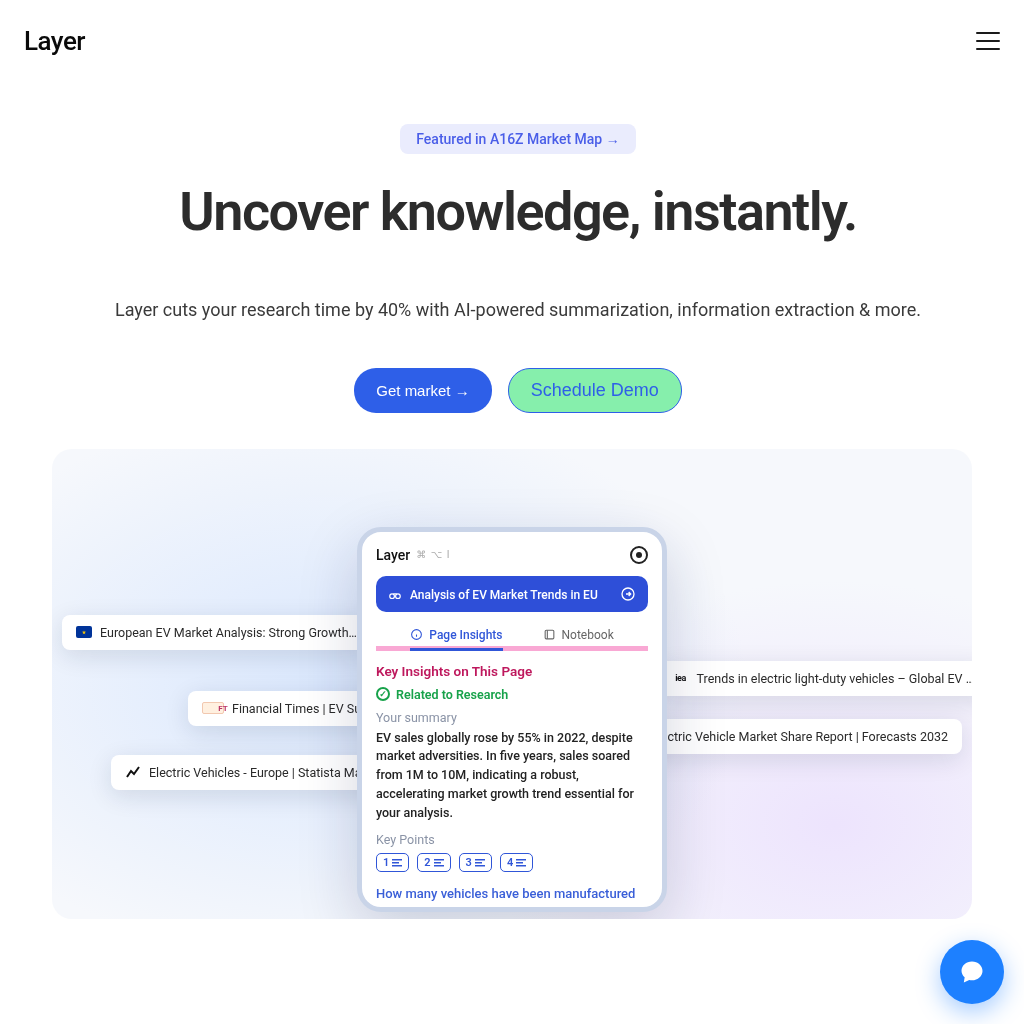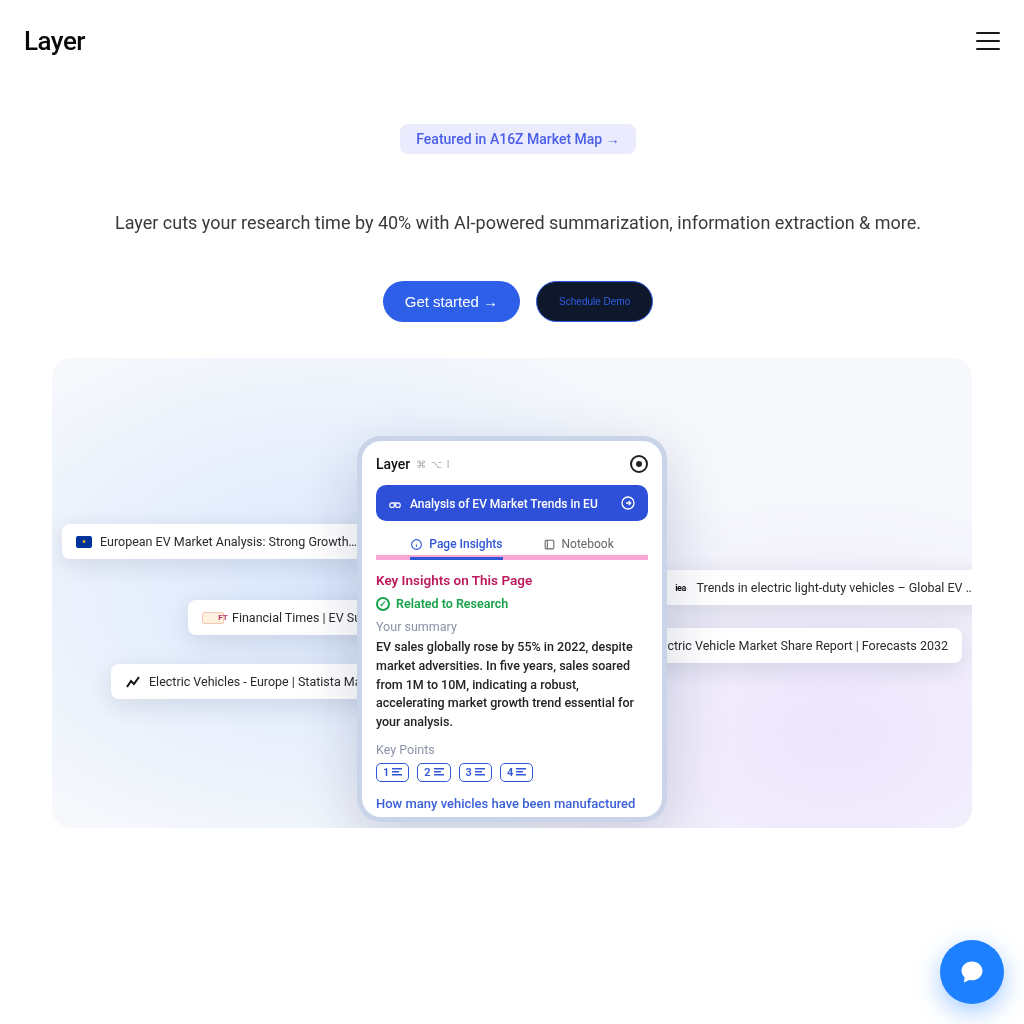--- a/index.html
+++ b/index.html
@@ -74,26 +74,26 @@
   background: #2e5fe8;
   color: #fff;
   border: none;
   padding: 12px 22px;
   border-radius: 22px;
   font-size: 15px;
   font-weight: 500;
   cursor: pointer;
 }
 .btn-secondary {
-  background: #0f172a;
+  background: #86efac;
   color: #2e5fe8;
   border: 1px solid #2e5fe8;
   padding: 11px 22px;
   border-radius: 22px;
-  font-size: 10px;
+  font-size: 18px;
   font-weight: 500;
   cursor: pointer;
 }
 .showcase {
   position: relative;
   margin: 36px 52px 0;
   height: 470px;
   border-radius: 20px;
   background: radial-gradient(ellipse 600px 400px at 30% 50%, rgba(190,215,255,0.5), transparent 70%),
               radial-gradient(ellipse 500px 350px at 85% 80%, rgba(220,190,255,0.35), transparent 70%),
@@ -208,23 +208,24 @@
   <div class="logo">Layer</div>
   <div class="menu-btn">
     <span></span>
       <span></span>
       <span></span>
   </div>
 </header>
 
 <section class="hero">
   <a class="pill">Featured in A16Z Market Map →</a>
+  <h1 class="headline">Uncover knowledge, instantly.</h1>
   <p class="subhead">Layer cuts your research time by 40% with AI-powered summarization, information extraction &amp; more.</p>
   <div class="cta-row">
-    <button class="btn-primary">Get started →</button>
+    <button class="btn-primary">Get market →</button>
     <button class="btn-secondary">Schedule Demo</button>
   </div>
 </section>
 
 <div class="showcase">
 
   <div class="chip chip1">
     <span class="chip-icon">⋆</span>
     <span>European EV Market Analysis: Strong Growth…</span>
   </div>

